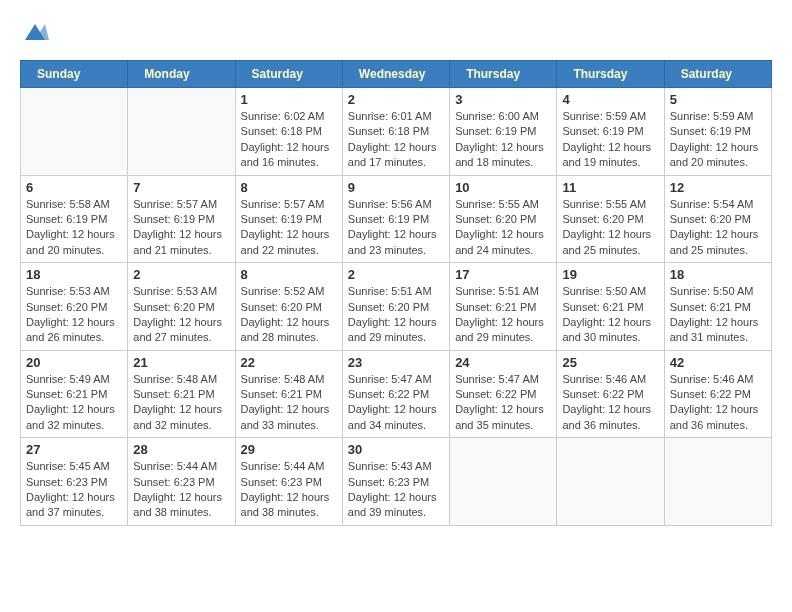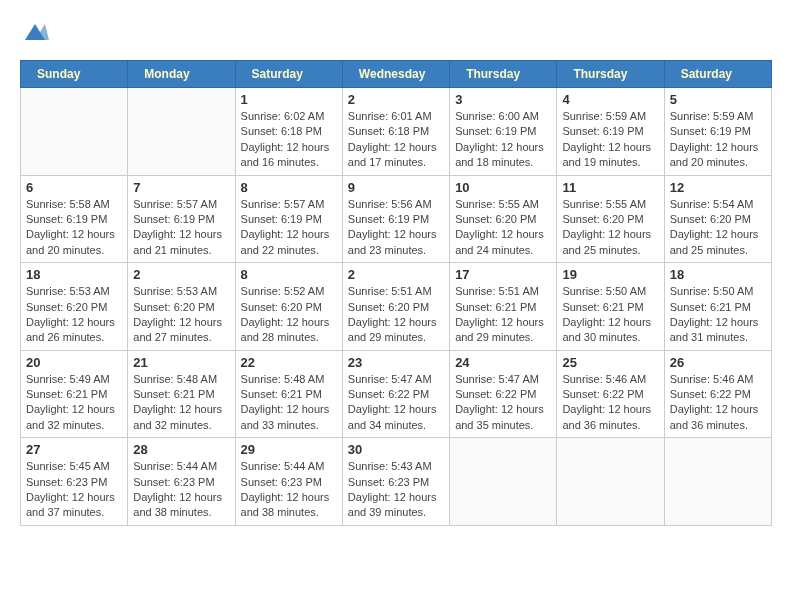--- a/index.html
+++ b/index.html
@@ -215,21 +215,21 @@
         </td>
         <td>
           <div class="day-number">24</div>
           <div class="day-info">Sunrise: 5:47 AM<br>Sunset: 6:22 PM<br>Daylight: 12 hours and 35 minutes.</div>
         </td>
         <td>
           <div class="day-number">25</div>
           <div class="day-info">Sunrise: 5:46 AM<br>Sunset: 6:22 PM<br>Daylight: 12 hours and 36 minutes.</div>
         </td>
         <td>
-          <div class="day-number">26</div>
+          <div class="day-number">42</div>
           <div class="day-info">Sunrise: 5:46 AM<br>Sunset: 6:22 PM<br>Daylight: 12 hours and 36 minutes.</div>
         </td>
       </tr>
       <tr>
         <td>
           <div class="day-number">27</div>
           <div class="day-info">Sunrise: 5:45 AM<br>Sunset: 6:23 PM<br>Daylight: 12 hours and 37 minutes.</div>
         </td>
         <td>
           <div class="day-number">28</div>

